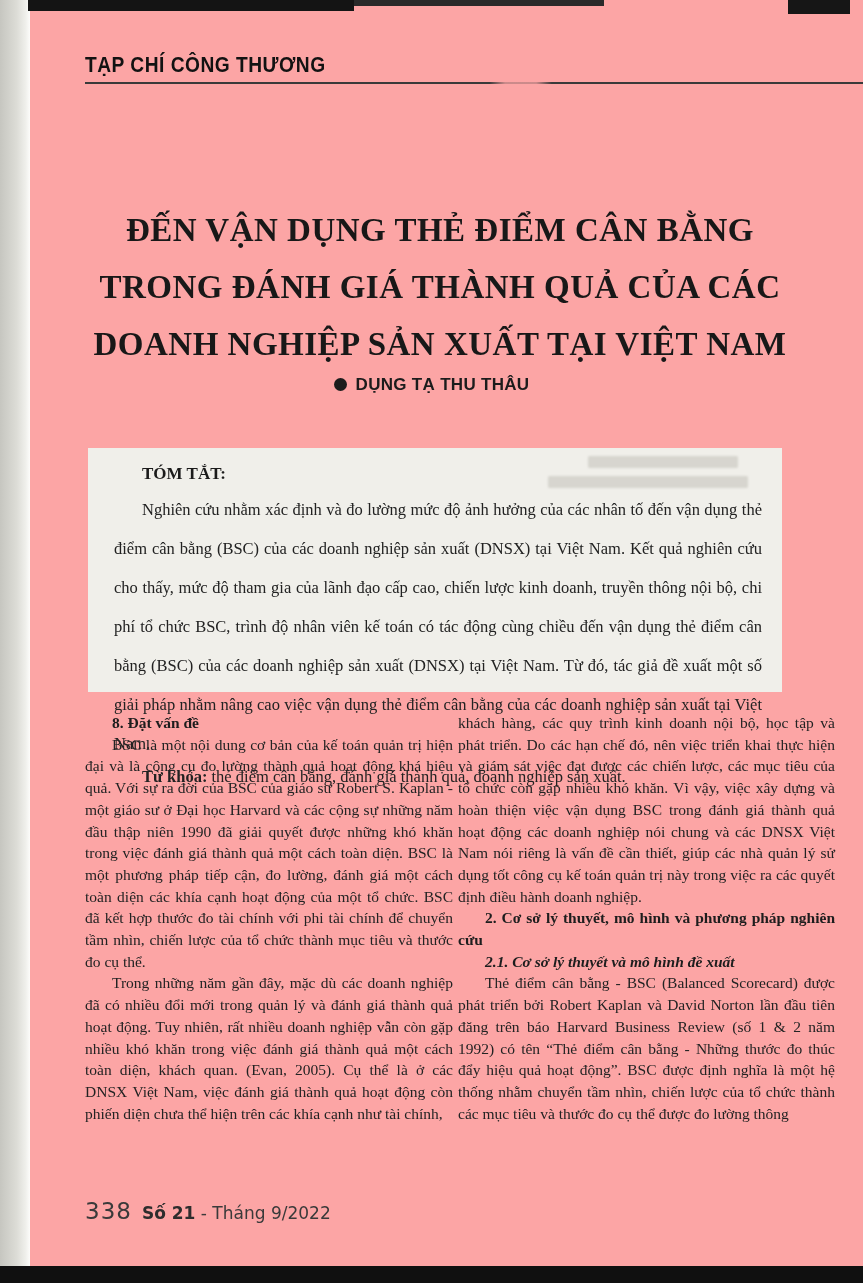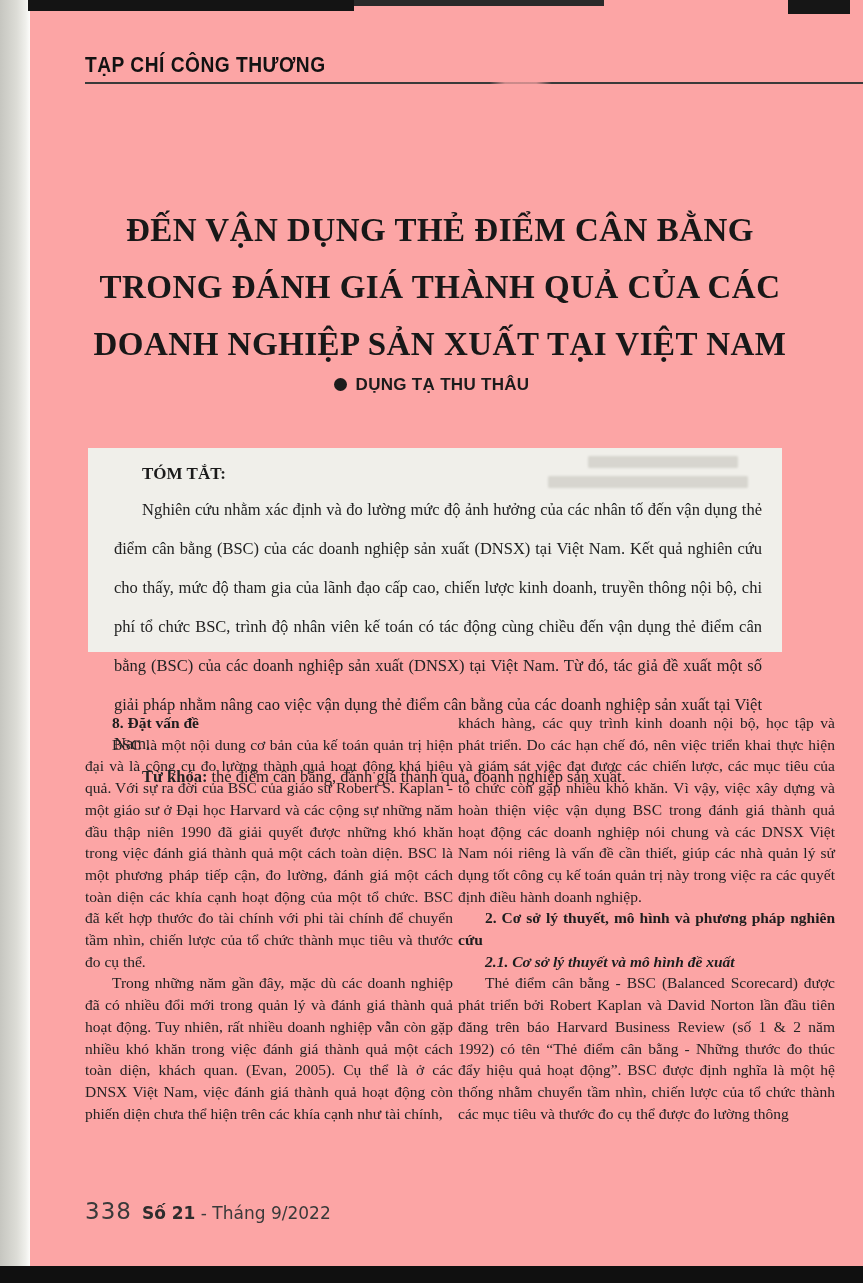--- a/index.html
+++ b/index.html
@@ -51,21 +51,21 @@
     position:absolute;left:0;top:375px;width:863px;text-align:center;
     font-family:"Liberation Sans", sans-serif;font-weight:bold;font-size:17px;
     color:#1c1c1c;letter-spacing:0.3px;
   }
   .author-bullet{
     display:inline-block;width:13px;height:13px;border-radius:50%;
     background:#1c1c1c;margin-right:9px;vertical-align:-1px;
   }
   
   .abstract-box{
-    position:absolute;left:88px;top:448px;width:694px;height:204px;
+    position:absolute;left:88px;top:448px;width:694px;height:244px;
     background:#f0efeа;background:#f0efea;
     padding:0;
   }
   .abstract-inner{
     position:absolute;left:26px;top:16px;width:648px;
   }
   .abstract-heading{
     font-weight:bold;font-size:17px;color:#1b1b1b;
     text-indent:28px;margin:0 0 6px 0;
   }

